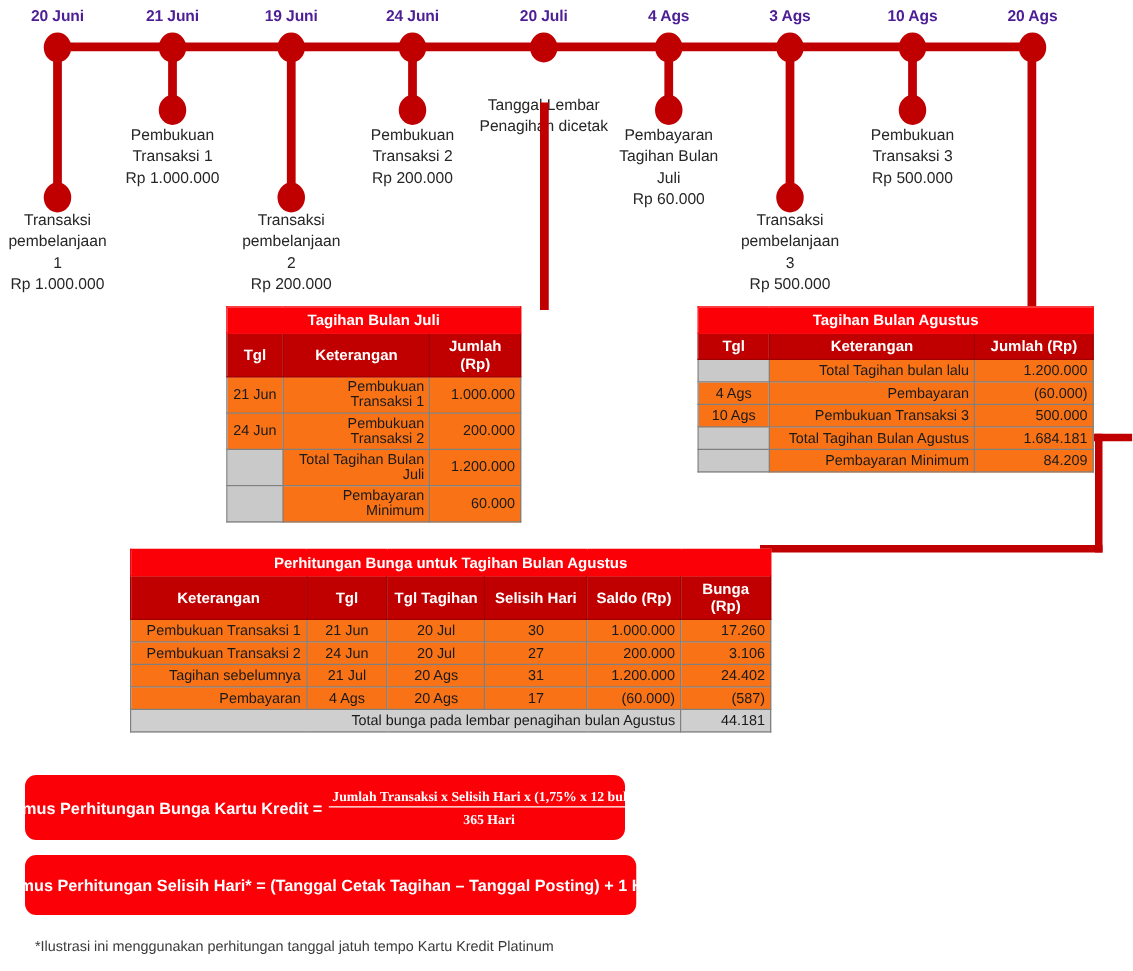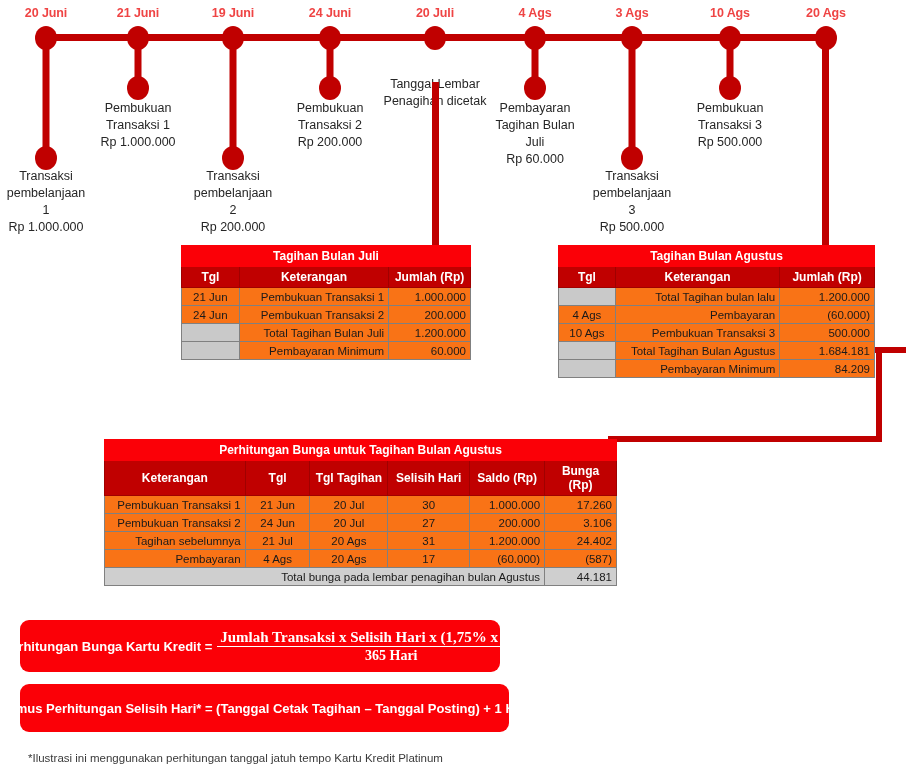--- a/index.html
+++ b/index.html
@@ -25,21 +25,21 @@
     height: 7px;
     background: #c00000;
   }
   .tl-node { position: absolute; top: 0; }
   .tl-date {
     position: absolute;
     top: 6px;
     transform: translateX(-50%);
     font-size: 12.5px;
     font-weight: bold;
-    color: #ef4444;
+    color: #4c1d95;
     white-space: nowrap;
     letter-spacing: -0.1px;
   }
   .tl-dot {
     position: absolute;
     width: 22px; height: 24px;
     border-radius: 50%;
     background: #c00000;
     transform: translateX(-50%);
   }
@@ -129,28 +129,28 @@
     padding: 0 14px;
   }
   .f-lead { font-size: 13px; white-space: nowrap; }
   .frac {
     display: inline-block;
     text-align: center;
     margin-left: 5px;
     font-family: "Liberation Serif", serif;
   }
   .frac .num {
-    font-size: 15px;
+    font-size: 11px;
     padding: 0 3px 1px 3px;
     border-bottom: 1.6px solid #ffffff;
     white-space: nowrap;
     font-weight: bold;
   }
   .frac .den {
-    font-size: 14px;
+    font-size: 11px;
     padding-top: 2px;
     white-space: nowrap;
     font-weight: bold;
   }
   .f-single { font-size: 13px; white-space: nowrap; }
 
   .footnote {
     position: absolute;
     font-size: 11.5px;
     color: #3a3a3a;
@@ -262,21 +262,21 @@
   </div>
 
   <div class="conn" style="left:432px; top:82px; width:7px; height:166px;"></div>
 
   <div class="conn" style="left:822px; top:42px; width:7px; height:206px;"></div>
 
   <div class="conn" style="left:872px; top:347px; width:34px; height:6px;"></div>
   <div class="conn" style="left:876px; top:347px; width:6px; height:95px;"></div>
   <div class="conn" style="left:608px; top:436px; width:274px; height:6px;"></div>
 
-  <table class="tbl" id="tbl-juli" style="left:181px; top:245px; width:290px;">
+  <table class="tbl" id="tbl-juli" style="left:181px; top:245px; width:236px;">
     <thead>
       <tr class="title-row">
         <th colspan="3">Tagihan Bulan Juli</th>
       </tr>
       <tr class="head-row">
         <th style="width:58px;">Tgl</th>
         <th style="width:150px;">Keterangan</th>
         <th style="width:82px;">Jumlah (Rp)</th>
       </tr>
     </thead>

